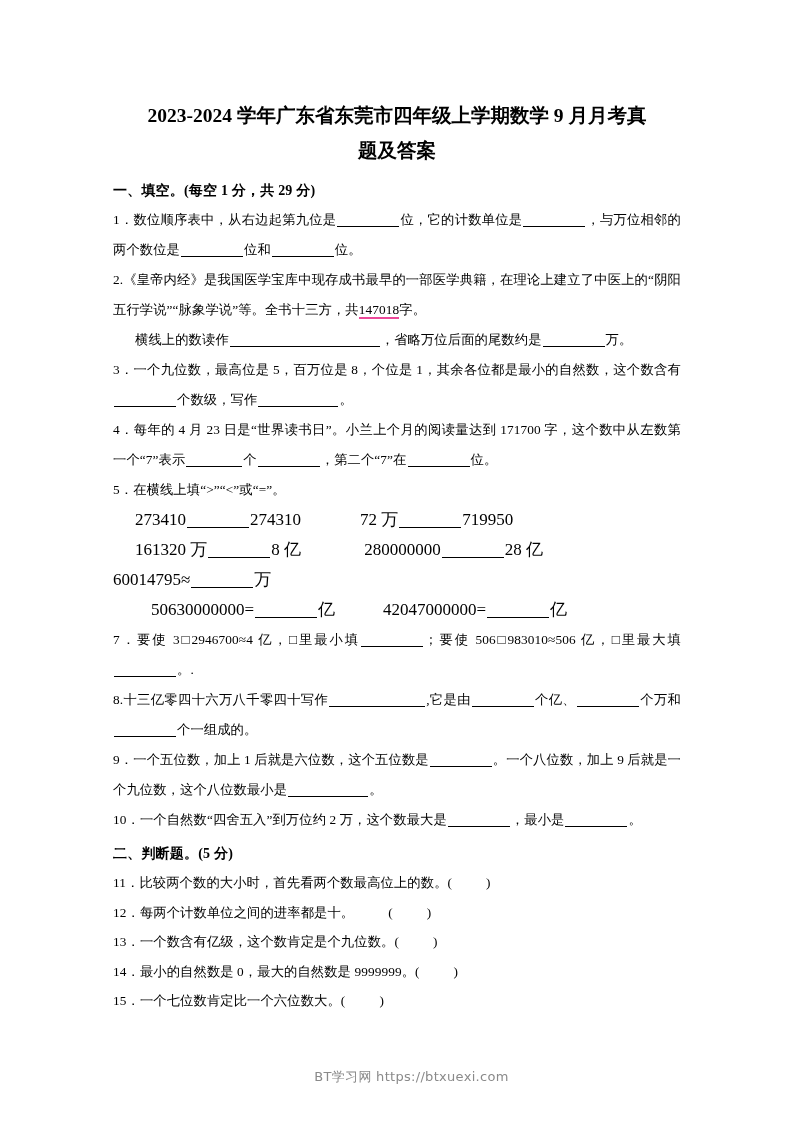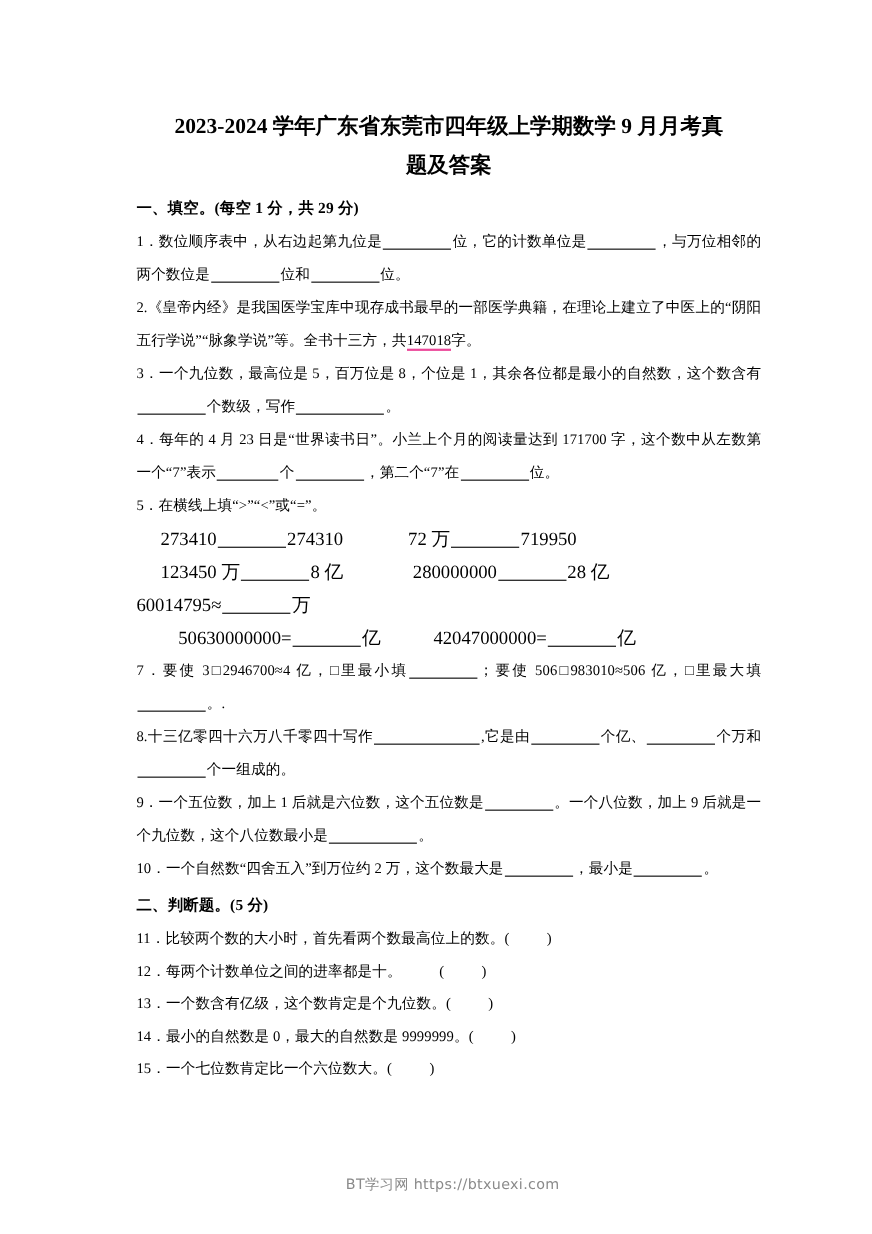--- a/index.html
+++ b/index.html
@@ -18,21 +18,21 @@
   .page {
     position: absolute;
     left: 0; top: 0;
     width: 793px;
     height: 1122px;
     box-sizing: border-box;
     padding: 0;
   }
   .content {
     position: absolute;
-    left: 124px;
+    left: 113px;
     top: 98px;
     width: 568px;
   }
 
   
   .doc-title {
     font-size: 19.5px;
     font-weight: bold;
     line-height: 35px;
     text-align: center;
@@ -125,36 +125,39 @@
 
     <div class="section-head">一、填空。(每空 1 分，共 29 分)</div>
 
     <p class="q">
       <span>1．数位顺序表中，从右边起第九位是</span><span class="blank b-md"></span><span>位，它的计数单位是</span><span class="blank b-md"></span><span>，与万位相</span><span>邻的两个数位是</span><span class="blank b-md"></span><span>位和</span><span class="blank b-md"></span><span>位。</span>
     </p>
 
     <p class="q">
       <span>2.《皇帝内经》是我国医学宝库中现存成书最早的一部医学典籍，在理论上建立了中医上的</span><span>“阴阳五行学说”“脉象学说”等。全书十三方，共</span><span class="uline">147018</span><span>字。</span>
     </p>
+    <p class="q indent-1">
+      <span>横线上的数读作</span><span class="blank b-xxl"></span><span>，省略万位后面的尾数约是</span><span class="blank b-md"></span><span>万。</span>
+    </p>
 
     <p class="q">
       <span>3．一个九位数，最高位是 5，百万位是 8，个位是 1，其余各位都是最小的自然数，这个数</span><span>含有</span><span class="blank b-md"></span><span>个数级，写作</span><span class="blank b-lg"></span><span>。</span>
     </p>
 
     <p class="q">
       <span>4．每年的 4 月 23 日是“世界读书日”。小兰上个月的阅读量达到 171700 字，这个数中从左</span><span>数第一个“7”表示</span><span class="blank b-sm"></span><span>个</span><span class="blank b-md"></span><span>，第二个“7”在</span><span class="blank b-md"></span><span>位。</span>
     </p>
 
     <p class="q">5．在横线上填“&gt;”“&lt;”或“=”。</p>
     <div class="row2">
       <div class="cellA"><span>273410</span><span class="blank b-md"></span><span>274310</span></div>
       <div class="cellB"><span>72 万</span><span class="blank b-md"></span><span>719950</span></div>
     </div>
     <div class="row2">
-      <div class="cellA"><span>123450 万</span><span class="blank b-md"></span><span>8 亿</span></div>
+      <div class="cellA"><span>161320 万</span><span class="blank b-md"></span><span>8 亿</span></div>
       <div class="cellB">&nbsp;<span>280000000</span><span class="blank b-md"></span><span>28 亿</span></div>
     </div>
 
     <div class="row2 pad-a" style="padding-left:0px;">
       <div class="cellB"><span>60014795≈</span><span class="blank b-md"></span><span>万</span></div>
     </div>
     <div class="row2" style="padding-left:22px;">
       <div class="cellA" style="width:232px;margin-left:16px;"><span>50630000000=</span><span class="blank b-md"></span><span>亿</span></div>
       <div class="cellB"><span>42047000000=</span><span class="blank b-md"></span><span>亿</span></div>
     </div>

